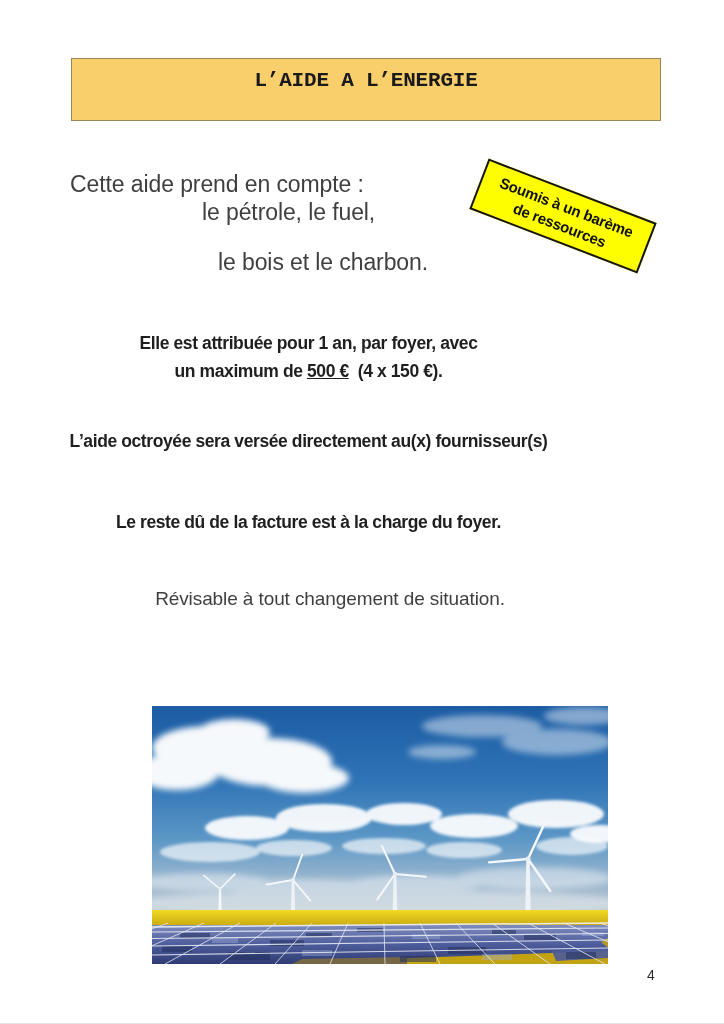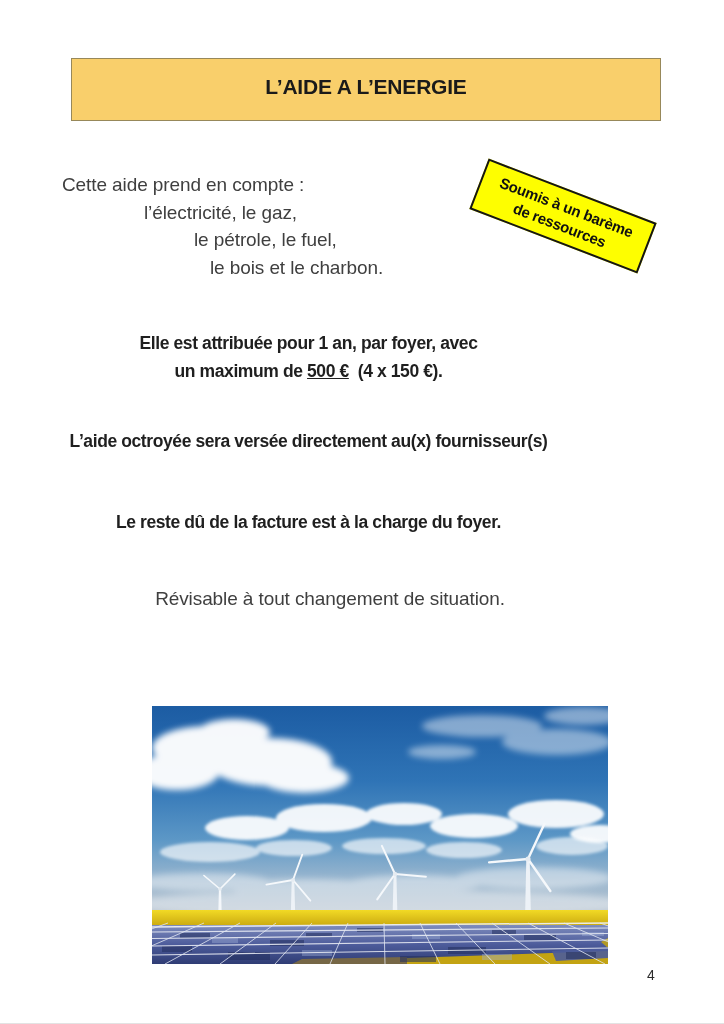--- a/index.html
+++ b/index.html
@@ -13,35 +13,36 @@
   }
 
   
   .banner{
     position:absolute; left:71px; top:58px; width:590px; height:63px;
     background:var(--banner-bg,#F9CF6B);
     border:1px solid var(--banner-border,#97885A);
     display:flex; justify-content:center;
   }
   .banner-title{
-    margin-top:16px;
+    margin-top:10px;
     font-weight:bold; font-size:21px; letter-spacing:-0.2px;
     color:var(--title-color,#1A1A1A);
+    font-family:Liberation Mono, monospace;
   }
 
   
   .intro{
-    position:absolute; left:62px; top:171px;
-    font-size:19px; line-height:27.5px;
+    position:absolute; left:70px; top:171px;
+    font-size:23px; line-height:27.5px;
     color:var(--body-text,#3F3F3F);
     letter-spacing:-0.1px;
   }
   .intro .l2{ padding-left:82px; }
   .intro .l3{ padding-left:132px; }
-  .intro .l4{ padding-left:148px; }
+  .intro .l4{ padding-left:148px;margin-top:23px; }
 
   
   .sticker{
     position:absolute; left:473px; top:189px; width:180px; height:54px;
     background:var(--sticker-bg,#FEFE00);
     border:2px solid #151515;
     transform:rotate(21deg);
     display:flex; flex-direction:column; align-items:center; justify-content:center;
     font-weight:bold; font-size:15px; line-height:1.3; letter-spacing:-0.3px;
     color:#111; text-align:center;
@@ -82,21 +83,20 @@
 </style>
 </head>
 <body>
 
 <div class="banner">
   <div class="banner-title">L’AIDE A L’ENERGIE</div>
 </div>
 
 <div class="intro">
   <div class="l1">Cette aide prend en compte :</div>
-  <div class="l2">l’électricité, le gaz,</div>
   <div class="l3">le pétrole, le fuel,</div>
   <div class="l4">le bois et le charbon.</div>
 </div>
 
 <div class="sticker">
   <div>Soumis à un barème</div>
   <div>de ressources</div>
 </div>
 
 <div class="center-par bold-par" id="para-attribution">

